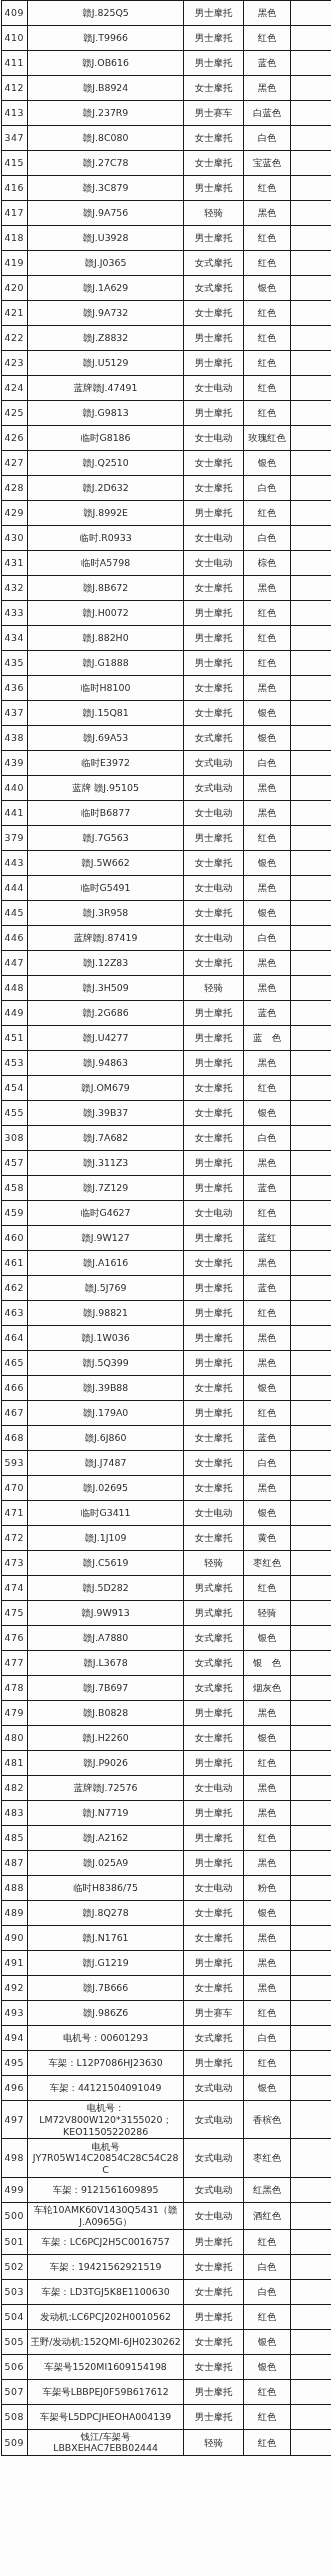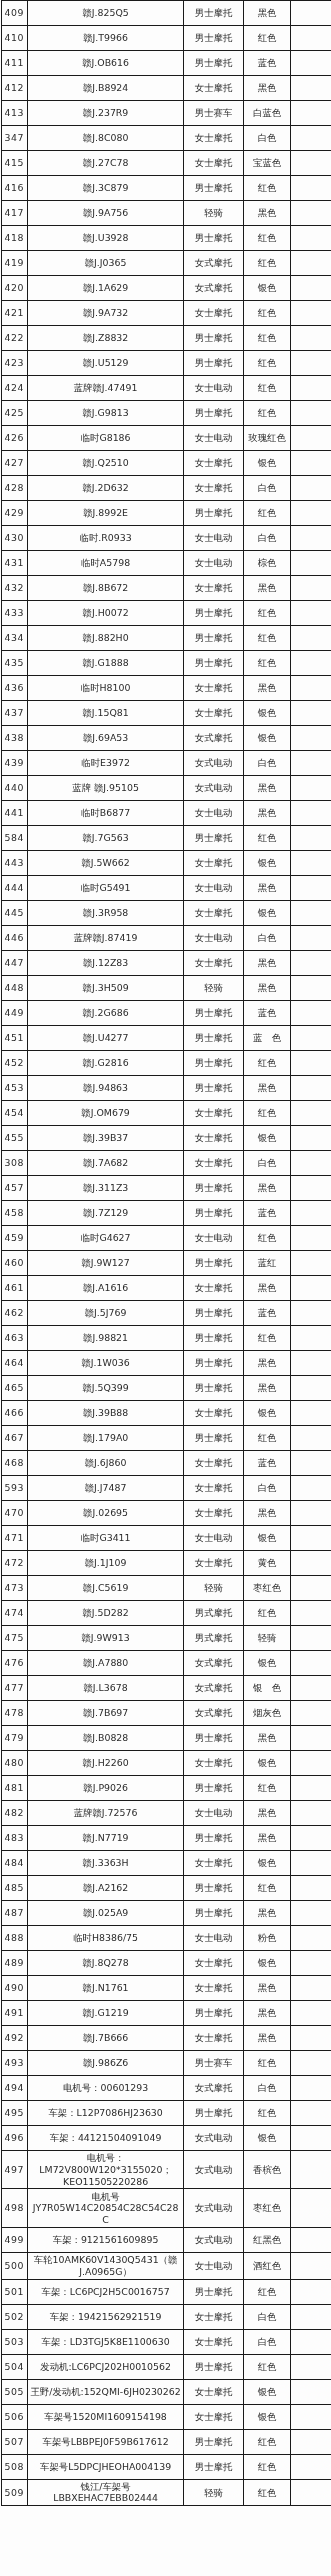--- a/index.html
+++ b/index.html
@@ -301,21 +301,21 @@
 
   <tr>
     <td class="c-n">441</td>
     <td class="c-plate">临时B6877</td>
     <td class="c-type">女士电动</td>
     <td class="c-color">黑色</td>
     <td class="c-empty"></td>
   </tr>
 
   <tr>
-    <td class="c-n">584</td>
+    <td class="c-n">379</td>
     <td class="c-plate">赣J.7G563</td>
     <td class="c-type">男士摩托</td>
     <td class="c-color">红色</td>
     <td class="c-empty"></td>
   </tr>
 
   <tr>
     <td class="c-n">443</td>
     <td class="c-plate">赣J.5W662</td>
     <td class="c-type">女士摩托</td>
@@ -373,27 +373,20 @@
 
 
   <tr>
     <td class="c-n">451</td>
     <td class="c-plate">赣J.U4277</td>
     <td class="c-type">男士摩托</td>
     <td class="c-color">蓝　色</td>
     <td class="c-empty"></td>
   </tr>
 
-  <tr>
-    <td class="c-n">452</td>
-    <td class="c-plate">赣J.G2816</td>
-    <td class="c-type">男士摩托</td>
-    <td class="c-color">红色</td>
-    <td class="c-empty"></td>
-  </tr>
 
   <tr>
     <td class="c-n">453</td>
     <td class="c-plate">赣J.94863</td>
     <td class="c-type">男士摩托</td>
     <td class="c-color">黑色</td>
     <td class="c-empty"></td>
   </tr>
 
   <tr>
@@ -629,27 +622,20 @@
   </tr>
 
   <tr>
     <td class="c-n">483</td>
     <td class="c-plate">赣J.N7719</td>
     <td class="c-type">男士摩托</td>
     <td class="c-color">黑色</td>
     <td class="c-empty"></td>
   </tr>
 
-  <tr>
-    <td class="c-n">484</td>
-    <td class="c-plate">赣J.3363H</td>
-    <td class="c-type">女士摩托</td>
-    <td class="c-color">银色</td>
-    <td class="c-empty"></td>
-  </tr>
 
   <tr>
     <td class="c-n">485</td>
     <td class="c-plate">赣J.A2162</td>
     <td class="c-type">男士摩托</td>
     <td class="c-color">红色</td>
     <td class="c-empty"></td>
   </tr>
 
 

